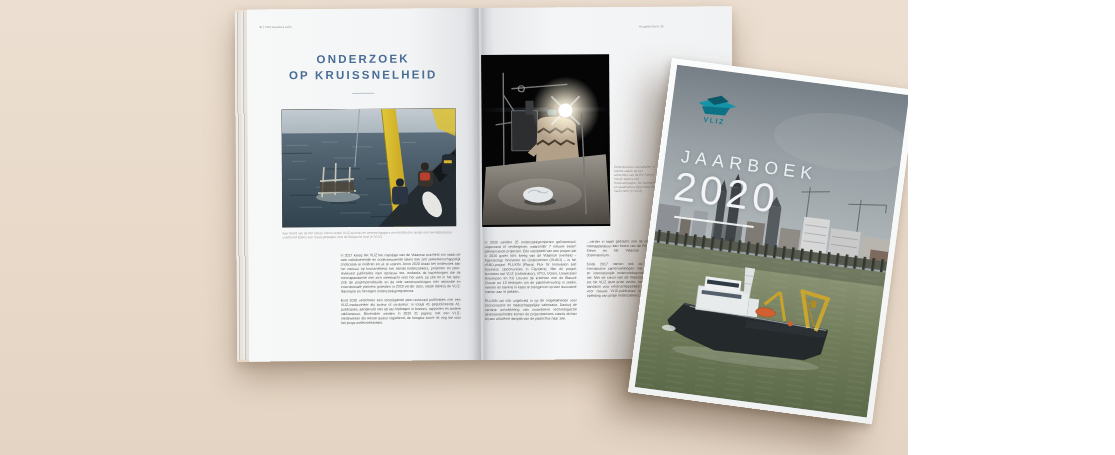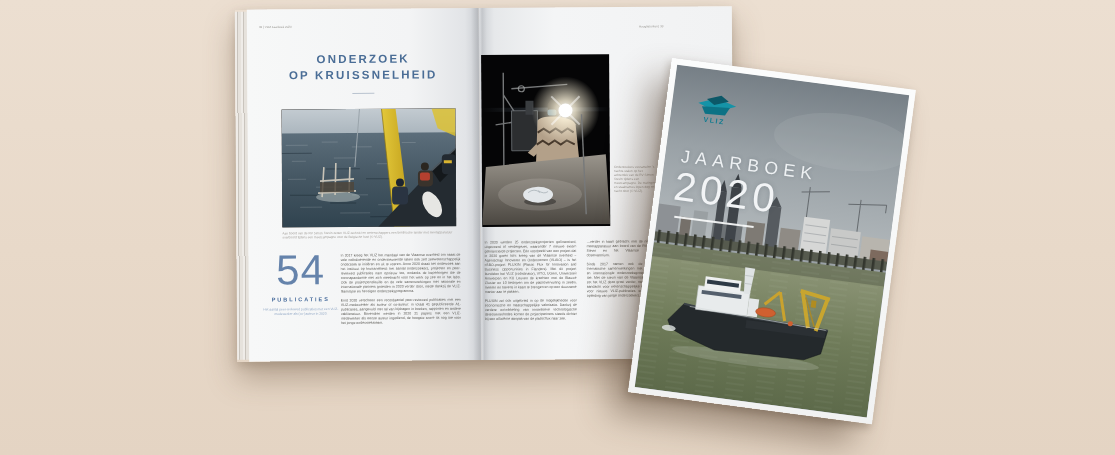--- a/index.html
+++ b/index.html
@@ -1,17 +1,17 @@
 <!DOCTYPE html>
 <html><head>
 <meta charset="utf-8">
 <style>
   html,body{margin:0;padding:0;}
   body{font-family:"Liberation Sans", sans-serif;}
-  #stage{position:relative;width:1115px;height:455px;overflow:hidden;
+  #stage{position:relative;width:908px;height:455px;overflow:hidden;
          background:linear-gradient(180deg,#ecdfd1 0%,#e8d9c9 55%,#e4d4c3 100%);}
 
   
   .spread{position:absolute;left:236px;top:8px;width:497px;height:352px;
           transform:rotate(-0.4deg);
           box-shadow:0 16px 30px rgba(96,74,52,.38),0 4px 10px rgba(96,74,52,.20);}
   .edges{position:absolute;left:0;top:2px;width:13px;height:348px;
          background:repeating-linear-gradient(90deg,#efece8 0 2px,#c9c4bd 2px 3px,#e6e2dc 3px 6px);}
   .page-l{position:absolute;left:12px;top:0;width:232px;height:352px;
           background:linear-gradient(90deg,#f7f8f8 0%,#f3f4f5 70%,#e2e4e7 94%,#c9ccd1 100%);}
@@ -141,27 +141,20 @@
           <rect x="160" y="46" width="14" height="20" rx="4" fill="#232a31"></rect>
           <rect x="162" y="52" width="8" height="3" fill="#d9b431"></rect>
         </g>
       </svg>
     </div>
 
     <div class="caption" style="left:46px;top:222px;width:174px;height:12px;">
       <div class="inner">Aan boord van de RV Simon Stevin zetten VLIZ-technici en wetenschappers een benthische lander met meetapparatuur overboord tijdens een meetcampagne voor de Belgische kust (© VLIZ).</div>
     </div>
 
-    <div class="stat">
-      <div class="stat-value">54</div>
-      <div class="stat-label">PUBLICATIES</div>
-      <div class="stat-caption">
-        <div class="inner">Het aantal peer-reviewed publicaties met een VLIZ-medewerker als (co-)auteur in 2020.</div>
-      </div>
-    </div>
 
     <div class="greek" style="left:104px;top:244px;width:120px;height:100px;">
       <div class="inner">
         <p>In 2017 kreeg het VLIZ het mandaat van de Vlaamse overheid om naast de vele coördinerende en ondersteunende taken ook zelf zeewetenschappelijk onderzoek te initiëren en uit te voeren. Anno 2020 draait het onderzoek aan het instituut op kruissnelheid: het aantal onderzoekers, projecten en peer-reviewed publicaties nam opnieuw toe, ondanks de beperkingen die de coronapandemie met zich meebracht voor het werk op zee en in het labo. Ook de projectportefeuille en de vele samenwerkingen met nationale en internationale partners groeiden in 2020 verder door, mede dankzij de VLIZ-filantropie en het eigen onderzoeksprogramma.</p>
         <p>Eind 2020 verscheen een recordaantal peer-reviewed publicaties met een VLIZ-medewerker als auteur of co-auteur: in totaal 41 gepubliceerde A1-publicaties, aangevuld met tal van bijdragen in boeken, rapporten en andere vakliteratuur. Bovendien werden in 2020 21 papers met een VLIZ-medewerker als eerste auteur ingediend, de hoogste score tot nog toe voor het jonge onderzoeksteam.</p>
       </div>
     </div>
 
     <div class="photo" id="night-photo">
       <svg viewBox="0 0 128 172" preserveAspectRatio="none">

